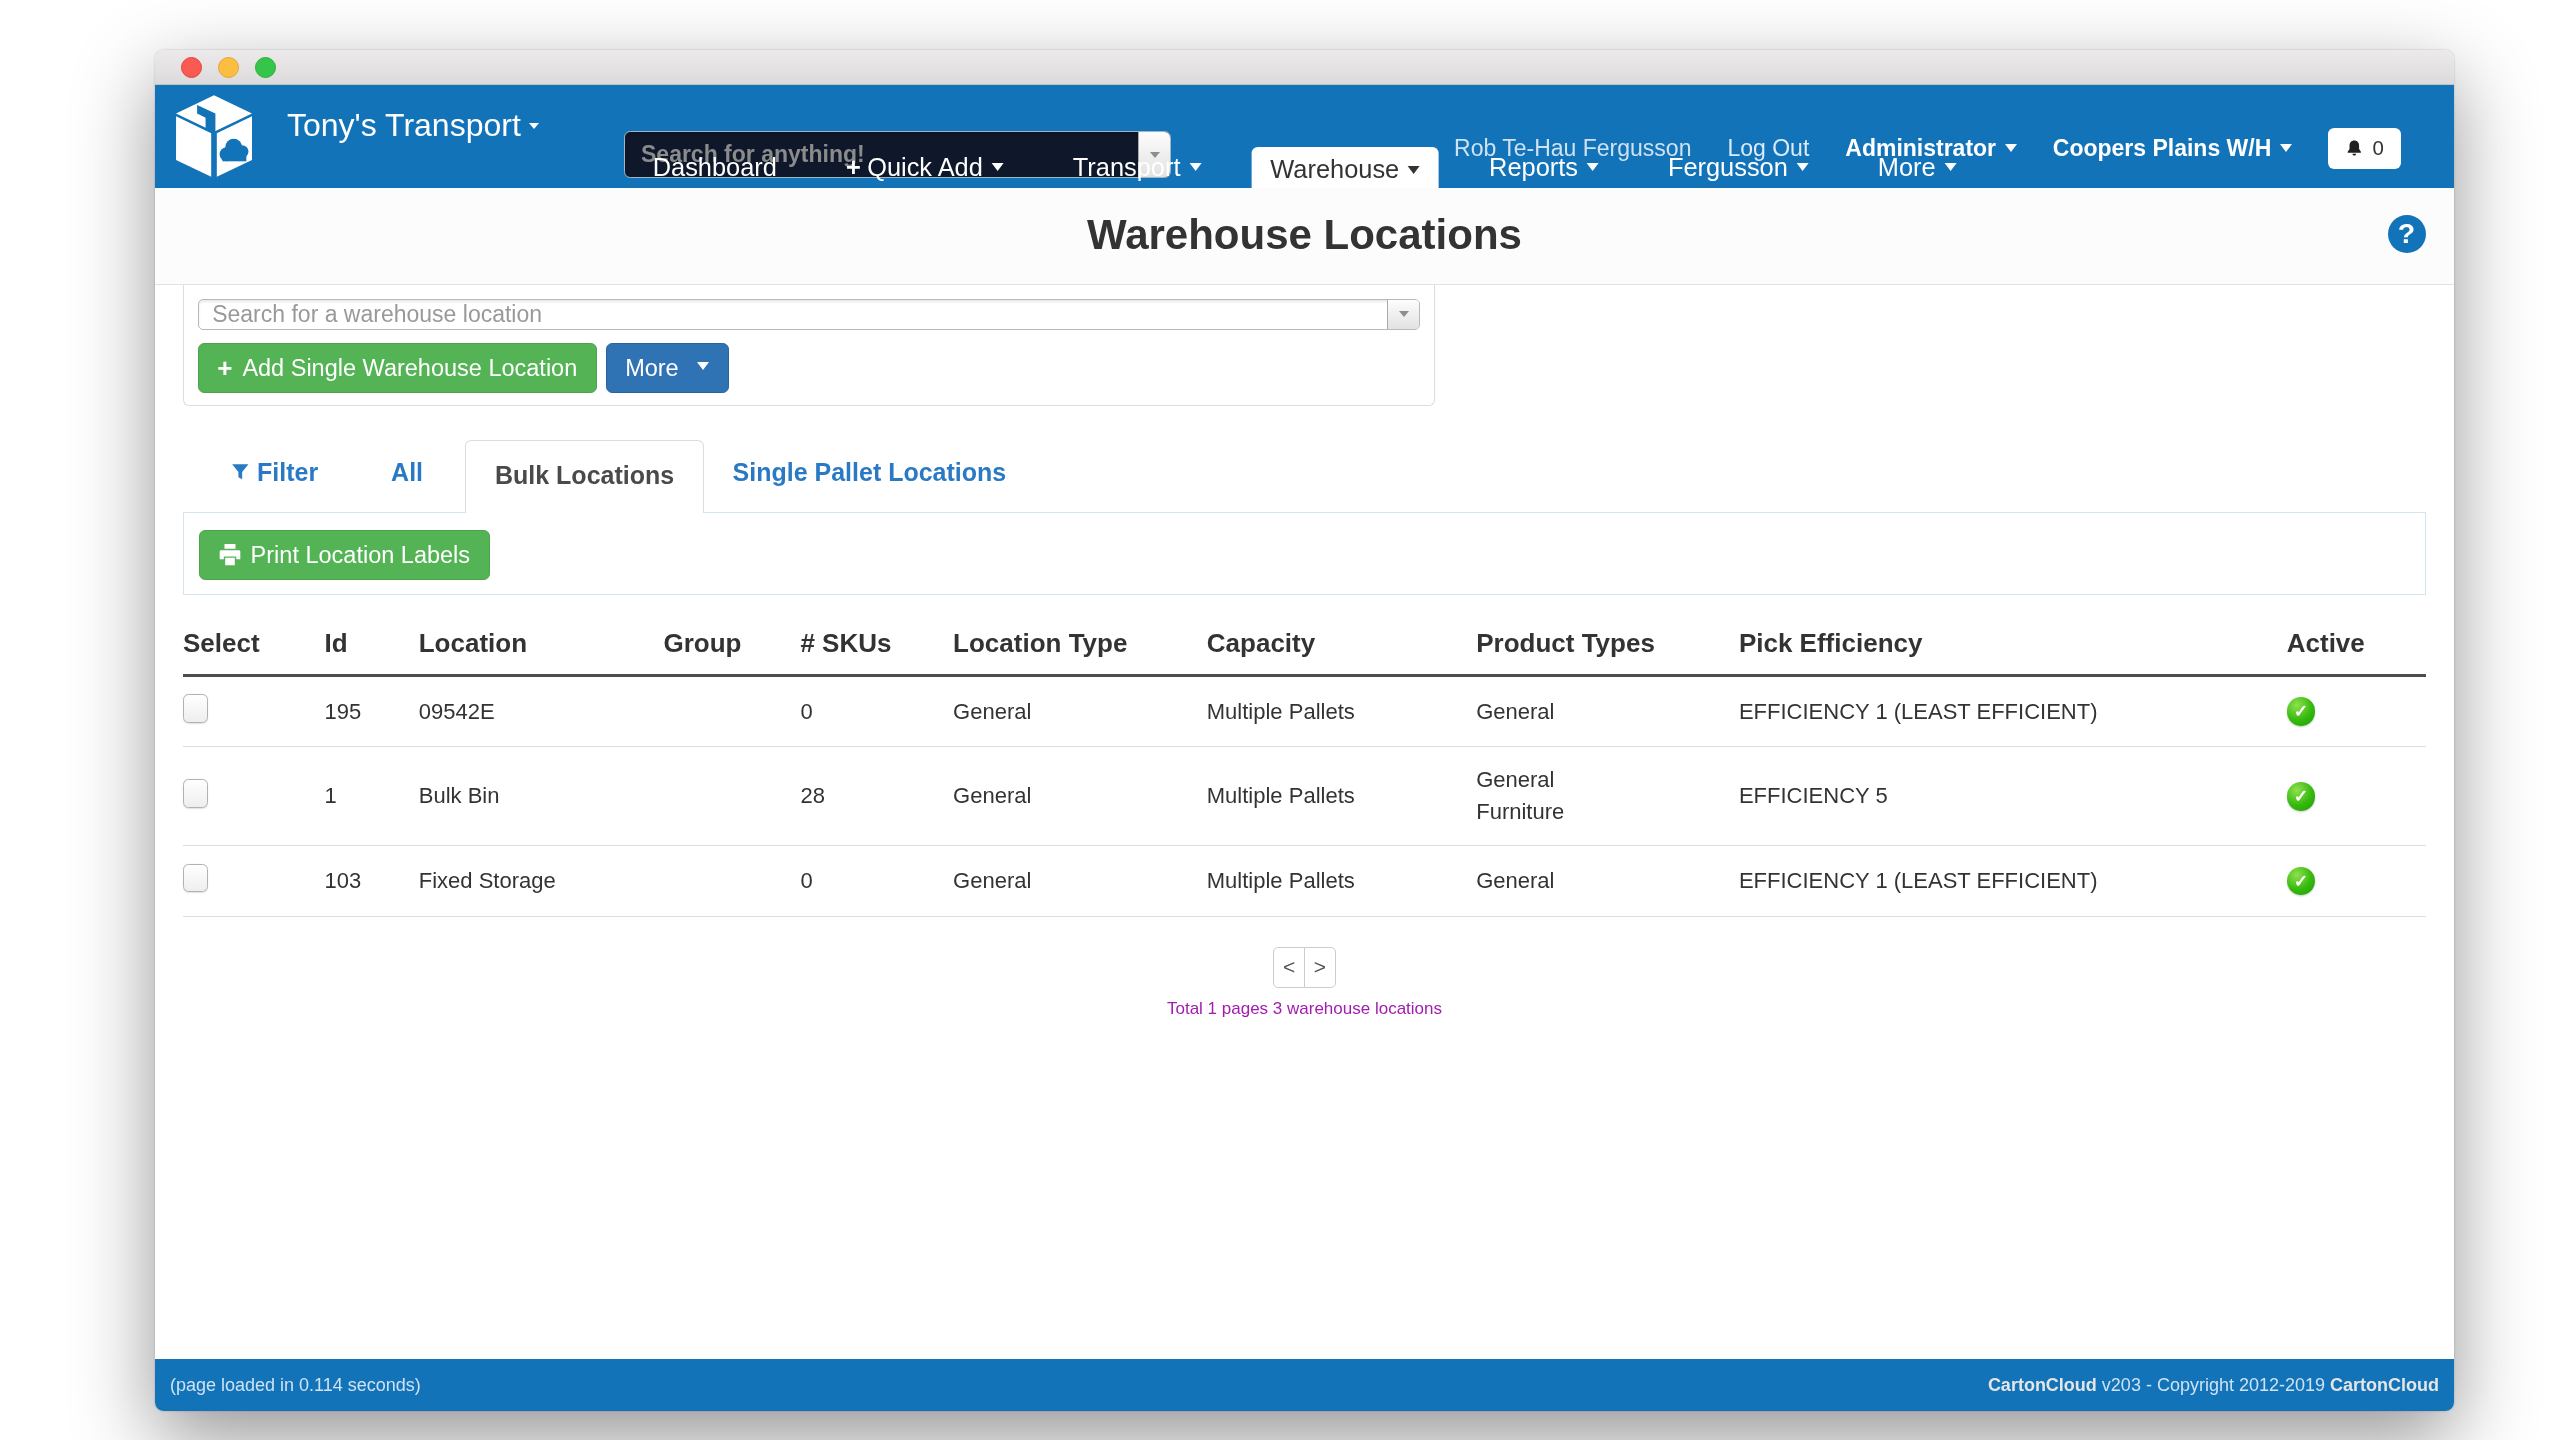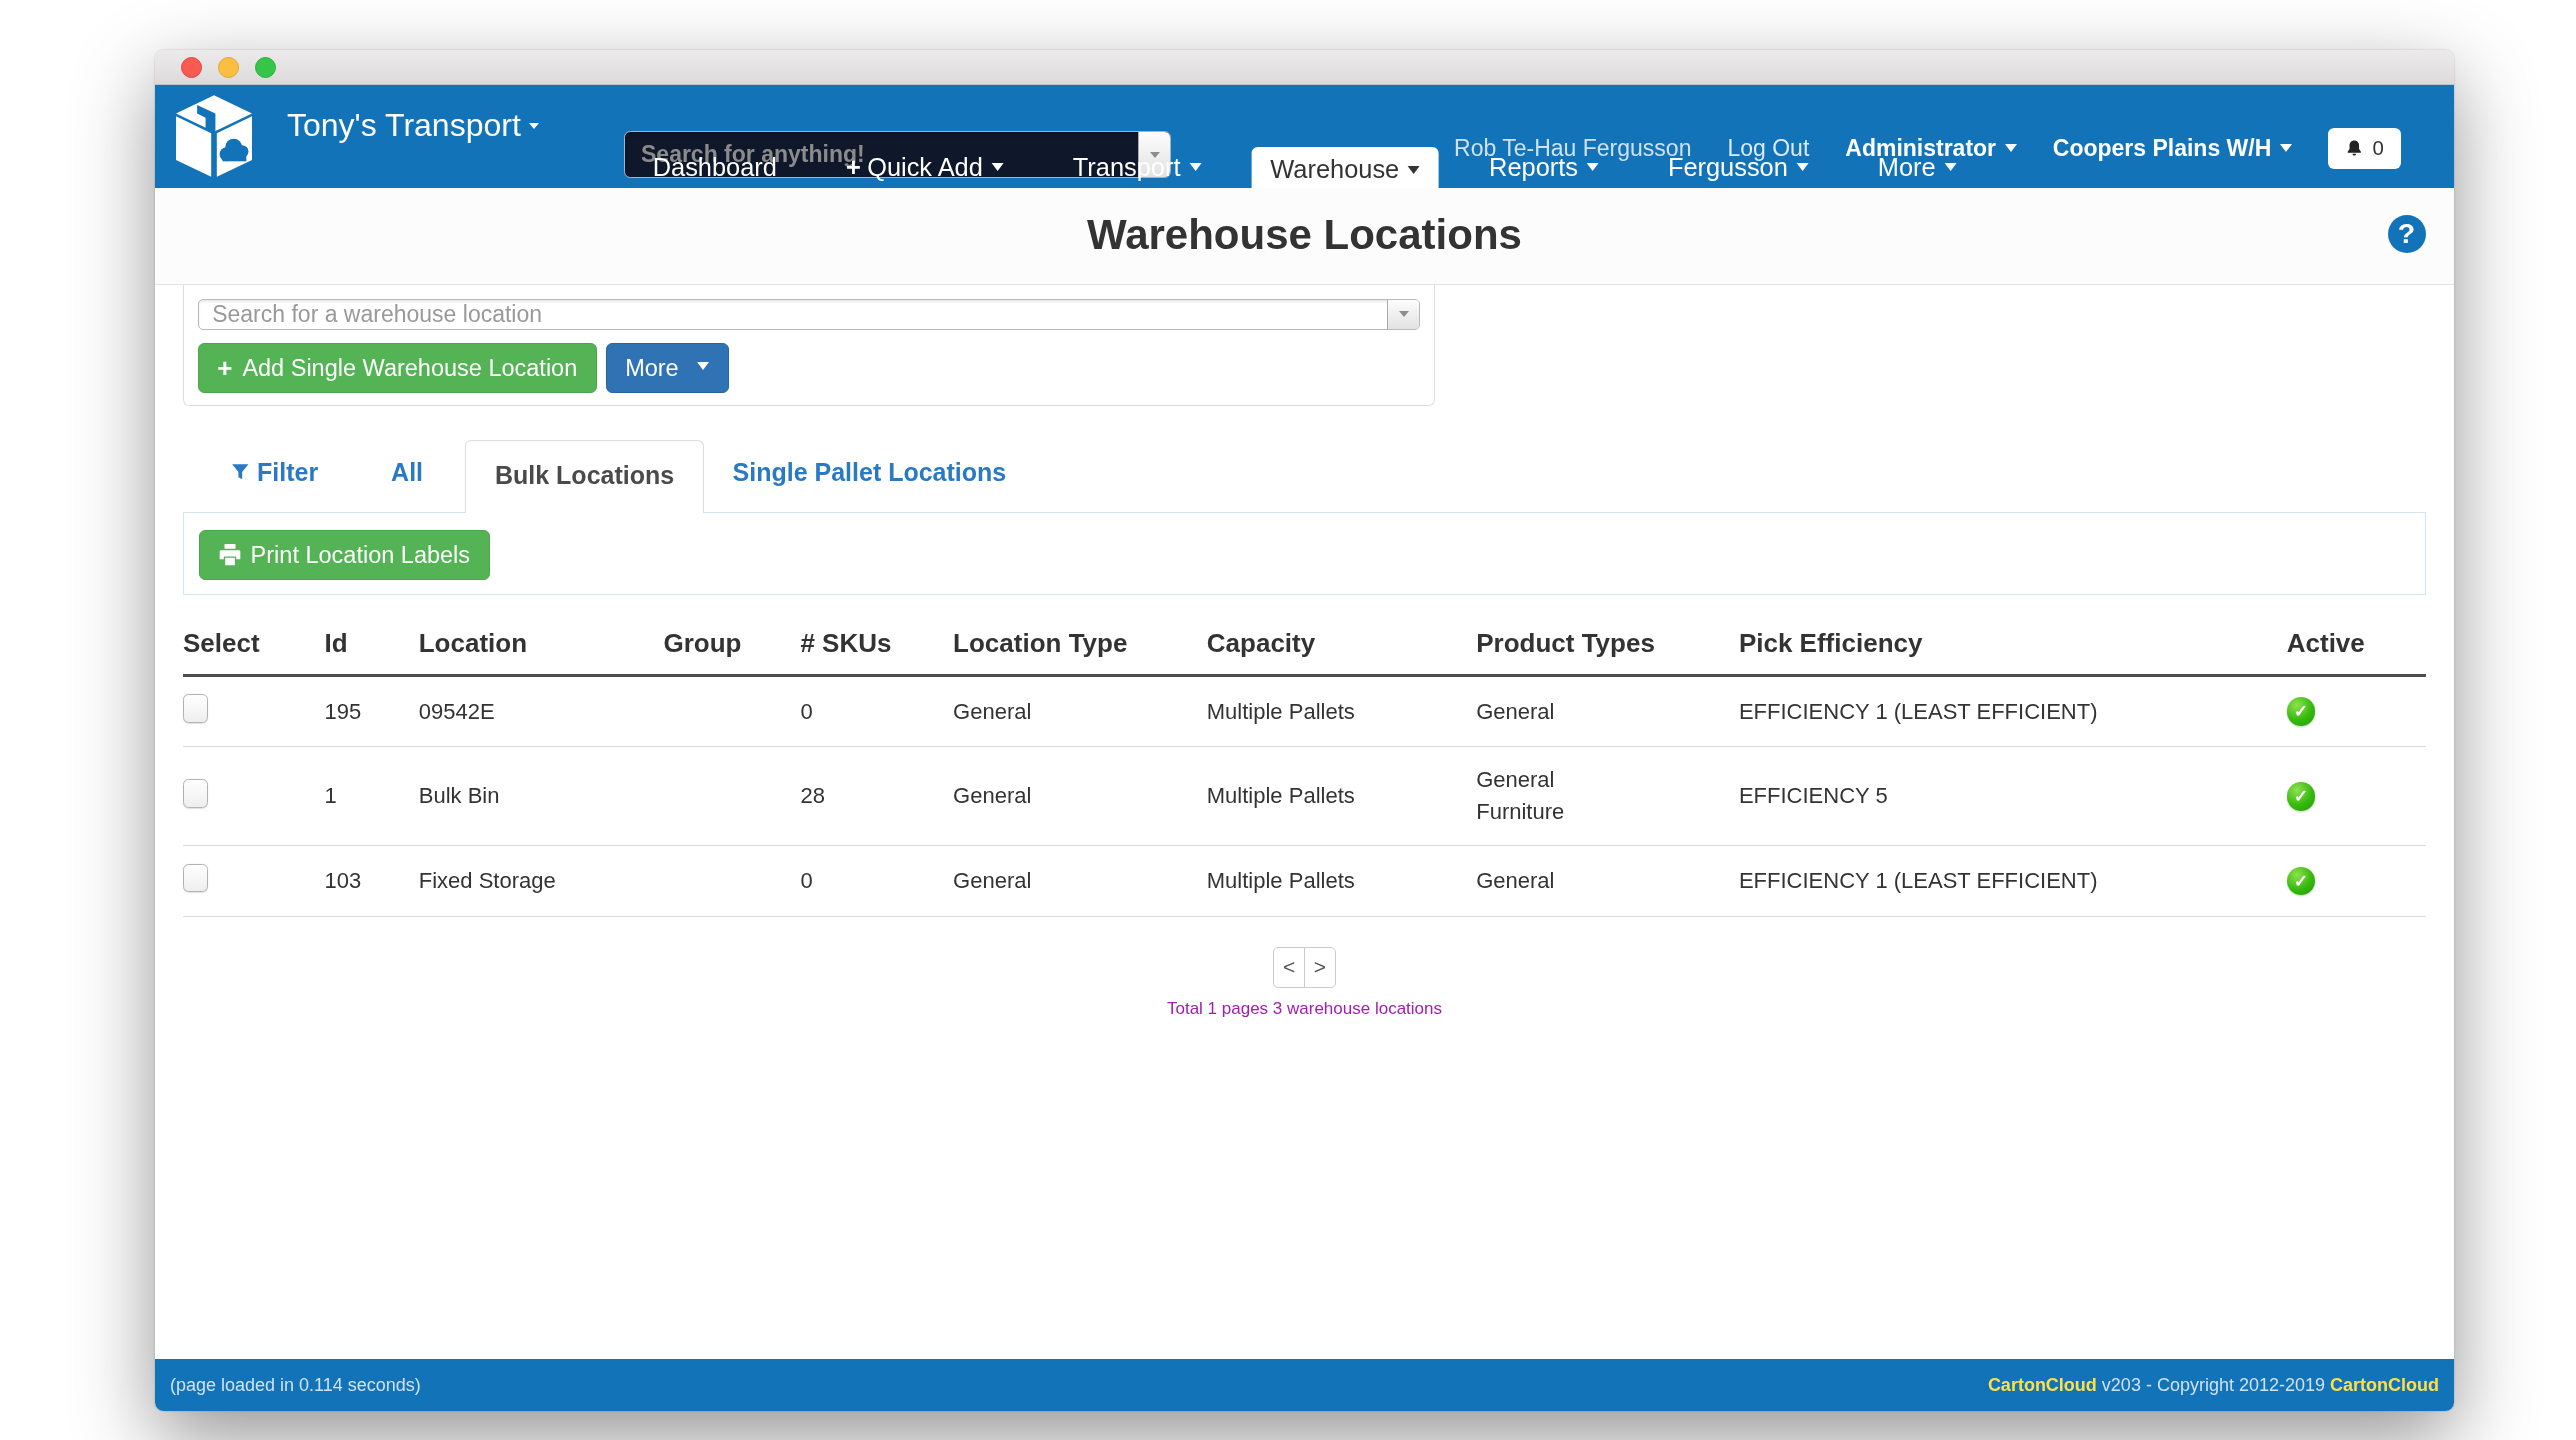--- a/index.html
+++ b/index.html
@@ -119,21 +119,21 @@
   .page-btn { width: 32px; height: 41px; background: #fff; border: 1.2px solid #ccc; color: #555;
               font-size: 21px; line-height: 38px; text-align: center; cursor: pointer; }
   .page-btn.prev { border-radius: 5px 0 0 5px; }
   .page-btn.next { border-radius: 0 5px 5px 0; margin-left: -1.2px; }
   .page-summary { margin-top: 11px; font-size: 17px; color: #a21caf; }
 
   
   .footer { position: absolute; left: 0; right: 0; bottom: 0; height: 52px; background: #1273b9;
             border-radius: 0 0 8.7px 8.7px; display: flex; align-items: center;
             justify-content: space-between; padding: 0 15px; font-size: 18px; color: #cfe2f2; }
-  .footer b { color: #fde047; }
+  .footer b { color: #e5e5e5; }
 </style>
 </head>
 <body>
 
 <div class="window">
 
   <div class="titlebar">
     <div class="traffic">
       <span class="light red"></span>
       <span class="light yellow"></span>

